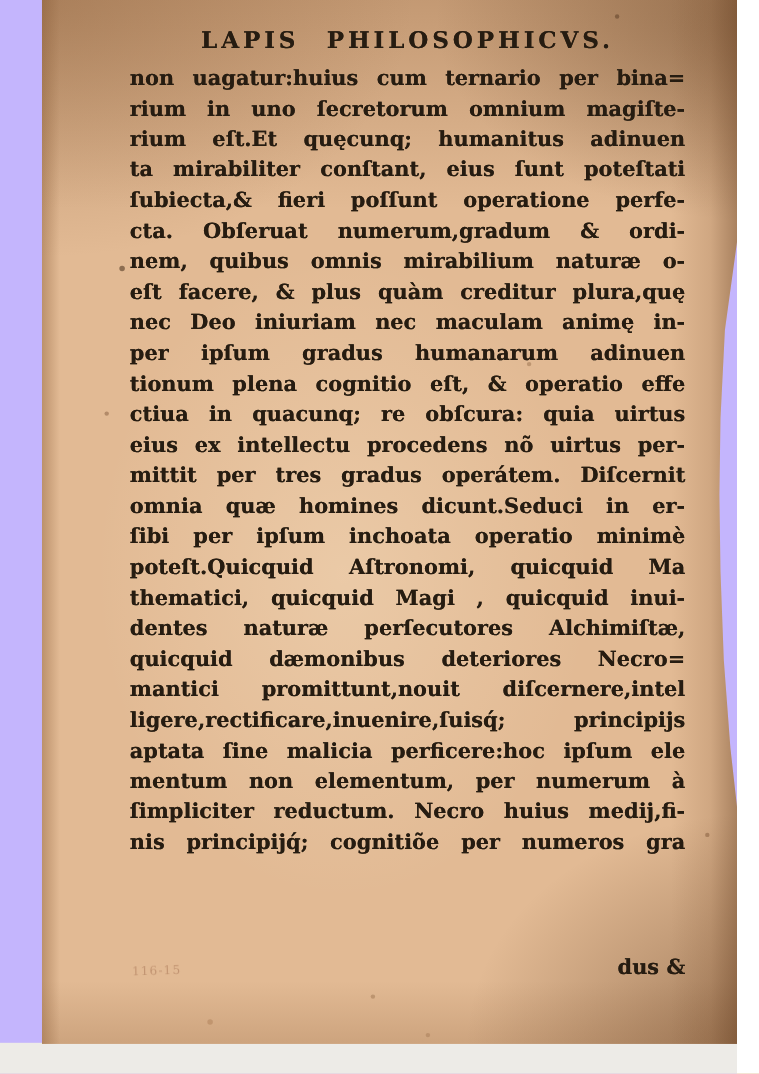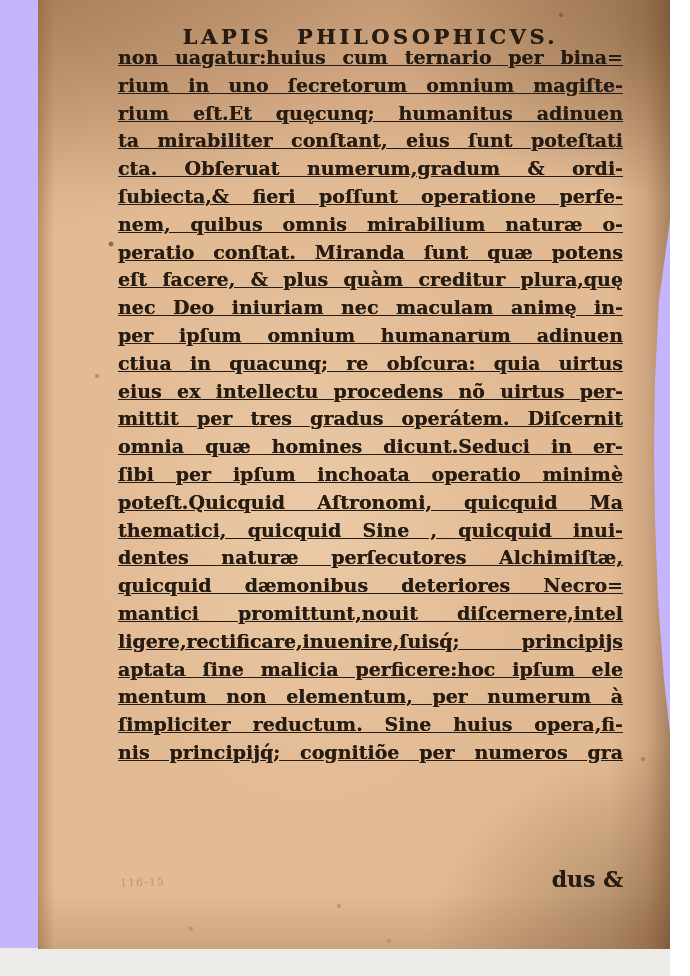--- a/index.html
+++ b/index.html
@@ -54,36 +54,35 @@
   .running-head{
     position:absolute;left:80px;top:24px;width:505px;
     text-align:center;
     font-size:21px;font-weight:bold;
     letter-spacing:3.5px;word-spacing:14px;
     color:var(--ink,#261c11);
     text-shadow:0 0 .5px rgba(38,28,17,.85);
     white-space:nowrap;
   }
   .text-block{
-    position:absolute;left:80px;top:44px;width:505px;
+    position:absolute;left:80px;top:58px;width:505px;
     font-size:19px;font-weight:bold;line-height:27.8px;
     color:var(--ink,#261c11);
     text-shadow:0 0 .5px rgba(38,28,17,.85);
-    text-decoration:underline;
   }
   .text-block .line{
     text-align:justify;
     text-align-last:justify;
     text-justify:inter-word;
     height:27.8px;overflow:visible;white-space:nowrap;
   }
   .catchword{
     position:absolute;left:80px;top:866px;width:505px;
     text-align:right;
-    font-size:22px;font-weight:bold;line-height:27.8px;
+    font-size:19px;font-weight:bold;line-height:27.8px;
     color:var(--ink,#261c11);
     text-shadow:0 0 .5px rgba(38,28,17,.85);
   }
   .faint-mark{
     position:absolute;left:82px;top:876px;
     font-size:11px;letter-spacing:1px;
     color:rgba(140,85,55,.38);
     transform:rotate(-2deg);
     filter:blur(.4px);
   }
@@ -98,41 +97,41 @@
     <div class="edge-shade"></div>
     <div class="speckles"></div>
 
     <div class="running-head">LAPIS PHILOSOPHICVS.</div>
 
     <div class="text-block">
         <div class="line">non uagatur:huius cum ternario per bina=</div>
         <div class="line">rium in uno ſecretorum omnium magiſte-</div>
         <div class="line">rium eſt.Et quęcunq; humanitus adinuen</div>
         <div class="line">ta mirabiliter conſtant, eius ſunt poteſtati</div>
+        <div class="line">ſubiecta,&amp; fieri poſſunt operatione perfe-</div>
         <div class="line">cta. Obſeruat numerum,gradum &amp; ordi-</div>
-        <div class="line">ſubiecta,&amp; fieri poſſunt operatione perfe-</div>
         <div class="line">nem, quibus omnis mirabilium naturæ o-</div>
-        <div class="line">peratio conſtat. Miranda ſunt quæ potens</div>
         <div class="line">eſt facere, &amp; plus quàm creditur plura,quę</div>
         <div class="line">nec Deo iniuriam nec maculam animę in-</div>
-        <div class="line">per ipſum omnium humanarum adinuen</div>
+        <div class="line">per ipſum gradus humanarum adinuen</div>
+        <div class="line">tionum plena cognitio eſt, &amp; operatio effe</div>
         <div class="line">ctiua in quacunq; re obſcura: quia uirtus</div>
         <div class="line">eius ex intellectu procedens nõ uirtus per-</div>
         <div class="line">mittit per tres gradus operátem. Diſcernit</div>
         <div class="line">omnia quæ homines dicunt.Seduci in er-</div>
         <div class="line">ſibi per ipſum inchoata operatio minimè</div>
         <div class="line">poteſt.Quicquid Aſtronomi, quicquid Ma</div>
-        <div class="line">thematici, quicquid Sine , quicquid inui-</div>
+        <div class="line">thematici, quicquid Magi , quicquid inui-</div>
         <div class="line">dentes naturæ perſecutores Alchimiſtæ,</div>
         <div class="line">quicquid dæmonibus deteriores Necro=</div>
         <div class="line">mantici promittunt,nouit diſcernere,intel</div>
         <div class="line">ligere,rectificare,inuenire,ſuisq́; principijs</div>
         <div class="line">aptata ſine malicia perficere:hoc ipſum ele</div>
         <div class="line">mentum non elementum, per numerum à</div>
-        <div class="line">ſimpliciter reductum. Sine huius opera,fi-</div>
+        <div class="line">ſimpliciter reductum. Necro huius medij,fi-</div>
         <div class="line">nis principijq́; cognitiõe per numeros gra</div>
       </div>
 
     <div class="catchword">dus &amp;</div>
 
     <div class="faint-mark">116-15</div>
   </div>
 </div>
 
 </body></html>

